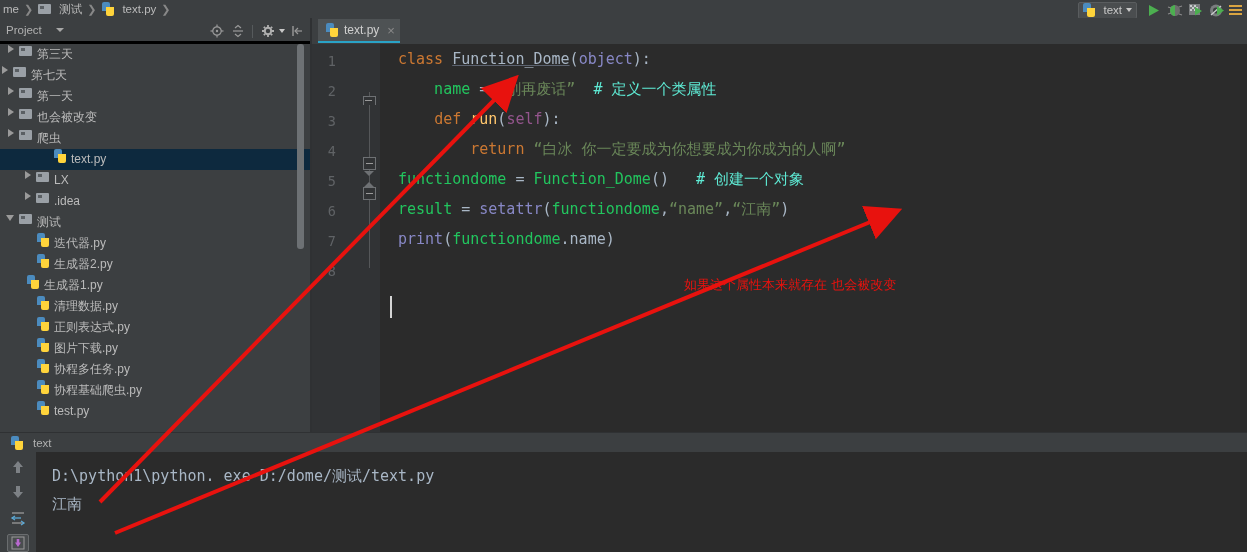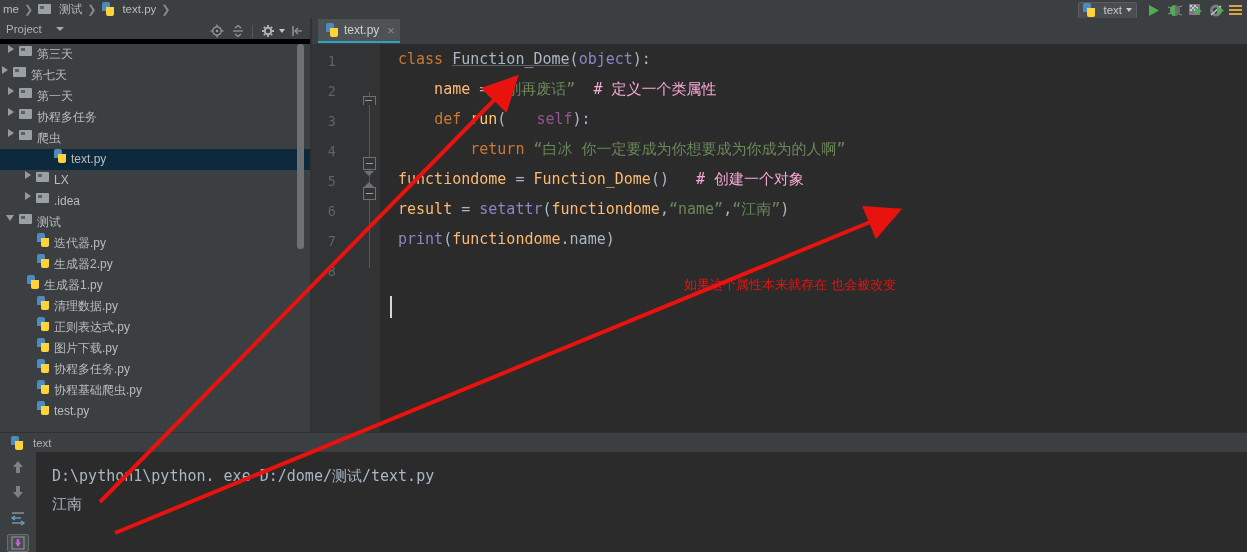--- a/index.html
+++ b/index.html
@@ -55,21 +55,21 @@
   .tool-ico { width: 21px; height: 20px; display:flex; align-items:center; justify-content:center; }
   .burger { width: 13px; display:flex; flex-direction:column; gap:2px; margin-right:5px; margin-left:2px;}
   .burger i { display:block; height:2px; background:#d9a441; }
 
   
   .proj-header {
     position: absolute; left: 0; top: 18px;
     width: 310px; height: 26px;
     background: #3c3f41;
     display: flex; align-items: center;
-    border-bottom: 5px solid #000000;
+    border-bottom: 3px solid #000000;
   }
   .proj-title {
     font-size: 11.5px; color: #b0b0b0; padding-left: 6px;
   }
   .proj-caret {
     margin-left: 14px;
     width: 0; height: 0;
     border-left: 4px solid transparent;
     border-right: 4px solid transparent;
     border-top: 4.5px solid #a8a8a8;
@@ -230,25 +230,25 @@
     position: absolute; left: 68px; top: 0;
     width: 867px; height: 388px;
     font-family: "DejaVu Sans Mono", "Liberation Mono", monospace;
     font-size: 15px;
     white-space: pre;
   }
   .cl { position: absolute; left: 18px; line-height: 30px; height: 30px; }
   .kw  { color: #cc7832; }
   .cls { color: #a9b7c6; text-decoration: underline; text-decoration-color:#5c6370; }
   .fn  { color: #ffc66d; }
-  .id  { color: #fdba74; }
+  .id  { color: #22c55e; }
   .bi  { color: #8888c6; text-align: center; }
-  .self{ color: #94558d; margin-left: 30px; }
+  .self{ color: #94558d; }
   .str { color: #6a8759; }
-  .cmt { color: #f9a8d4; }
+  .cmt { color: #5eead4; }
   .op  { color: #a9b7c6; }
   .annot-red {
     position: absolute;
     color: #e8120e;
     font-family: "DejaVu Sans", sans-serif;
     font-size: 13px;
     white-space: nowrap;
   }
   .caret-bar {
     position: absolute; width: 2px; height: 22px; background: #d5d5d5;
@@ -423,21 +423,21 @@
         <span class="lbl">第七天</span>
       </div>
       <div class="node" style="padding-left: 6px;">
         <span class="twisty closed"></span>
         <span class="ico ico-folder"></span>
         <span class="lbl">第一天</span>
       </div>
       <div class="node" style="padding-left: 6px;">
         <span class="twisty closed"></span>
         <span class="ico ico-folder"></span>
-        <span class="lbl">协程多任务</span>
+        <span class="lbl">也会被改变</span>
       </div>
       <div class="node" style="padding-left: 6px;">
         <span class="twisty closed"></span>
         <span class="ico ico-folder"></span>
         <span class="lbl">爬虫</span>
       </div>
       <div class="node sel" style="padding-left: 40px;">
         <span class="twisty"></span>
         <span class="ico ico-py"></span>
         <span class="lbl">text.py</span>

